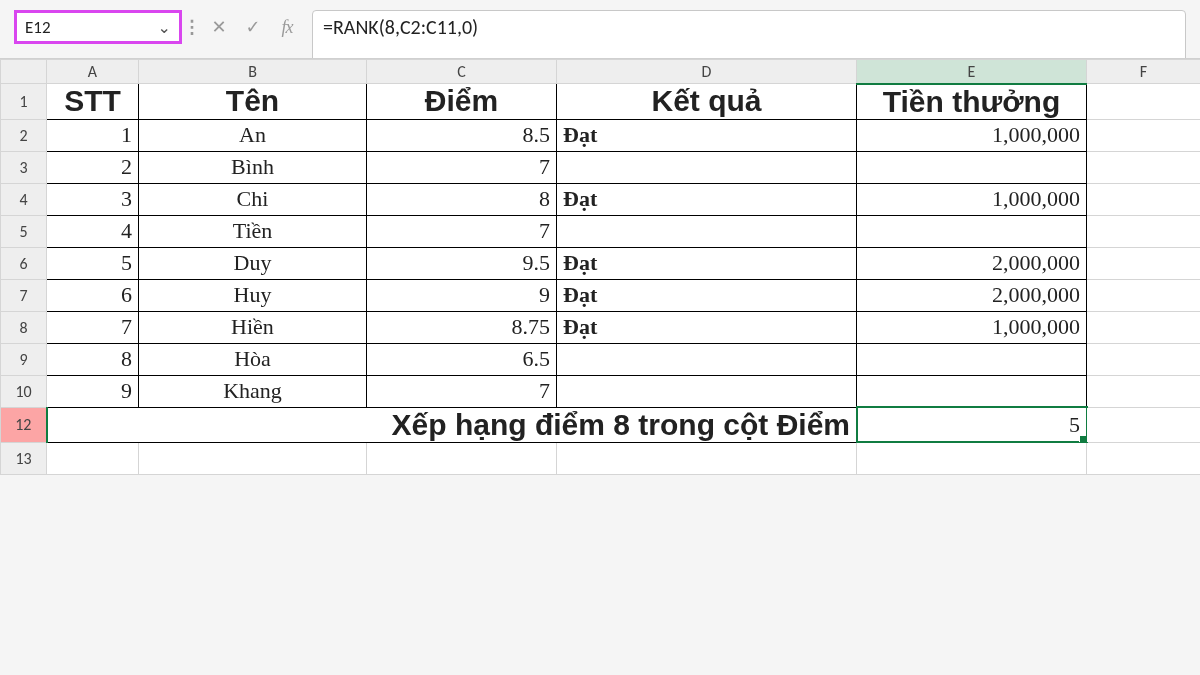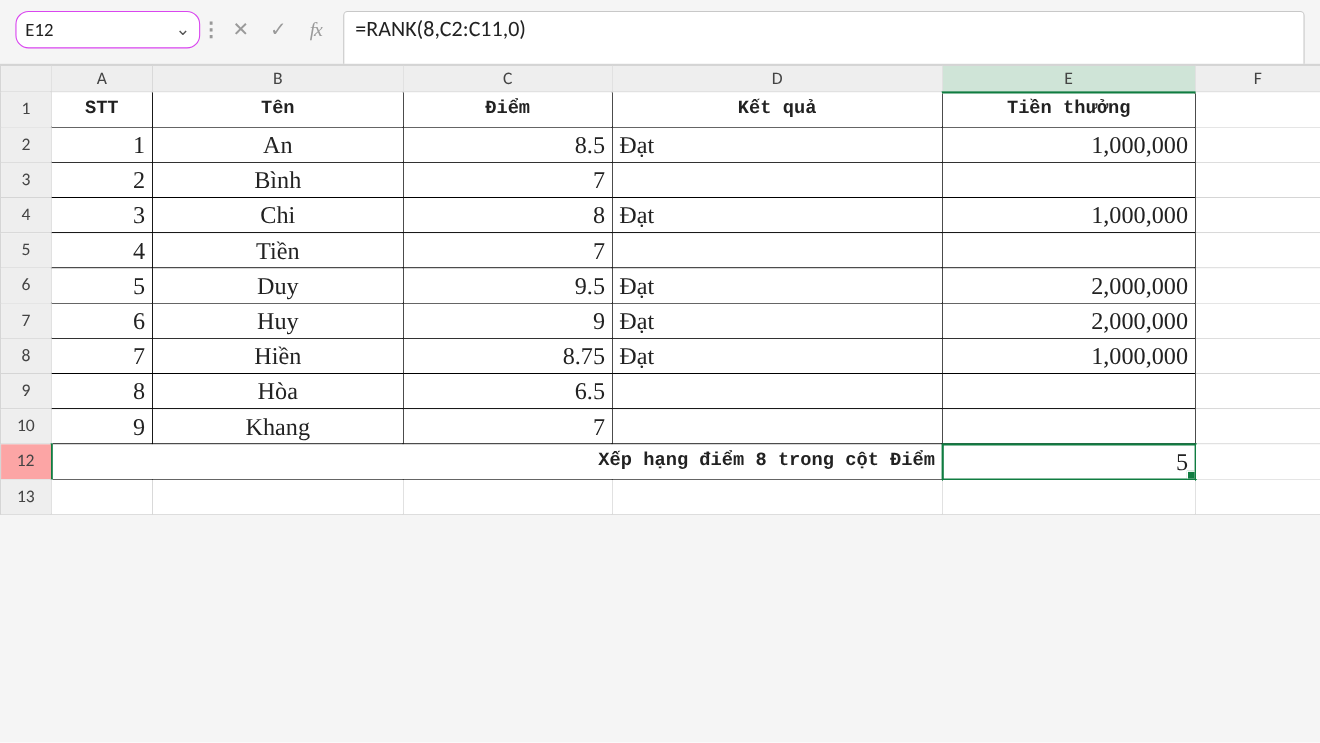--- a/index.html
+++ b/index.html
@@ -19,22 +19,22 @@
   }
   .formula-row {
     display: flex;
     align-items: stretch;
     gap: 8px;
     height: 34px;
   }
   .name-box {
     width: 168px;
     background: #fff;
-    border: 1px solid #d946ef;
-    border-radius: 12px;
+    border: 3px solid #d946ef;
+    border-radius: 0;
     display: flex;
     align-items: center;
     padding: 0 8px;
     font-size: 17px;
     position: relative;
   }
   .name-box .chev {
     margin-left: auto;
     color: #555;
     font-size: 16px;
@@ -133,21 +133,21 @@
   }
   td.rowhdr.sel {
     background: #fca5a5;
     border-right: 2px solid #107c41;
   }
 
   
   .cell { background:#fff; }
   .r { text-align: right; }
   .c { text-align: center; }
-  .l { text-align: left; }
+  .l { text-align: left; font-weight: bold; }
 
   
   .bd-t { border-top: 1.5px solid #000 !important; }
   .bd-b { border-bottom: 1.5px solid #000 !important; }
   .bd-l { border-left: 1.5px solid #000 !important; }
   .bd-r { border-right: 1.5px solid #000 !important; }
   .bd   { border: 1px solid #000 !important; }
 
   
   .sel-cell {
@@ -168,21 +168,21 @@
   
   col.rh { width: 46px; }
   col.cA { width: 92px; }
   col.cB { width: 228px; }
   col.cC { width: 190px; }
   col.cD { width: 300px; }
   col.cE { width: 230px; }
   col.cF { width: 114px; }
 
   .serif { font-family: "Times New Roman", Times, serif; font-size: 22px; }
-  .serif-b { font-family: Liberation Mono, monospace; font-size: 17px; font-weight:700;}
+  .serif-b { font-family: Liberation Sans, sans-serif; font-size: 30px; font-weight:700;}
 </style>
 </head>
 <body>
 
 <div class="formula-bar-wrap">
   <div class="formula-row">
     <div class="name-box">
       <span>E12</span>
       <span class="chev">⌄</span>
     </div>

